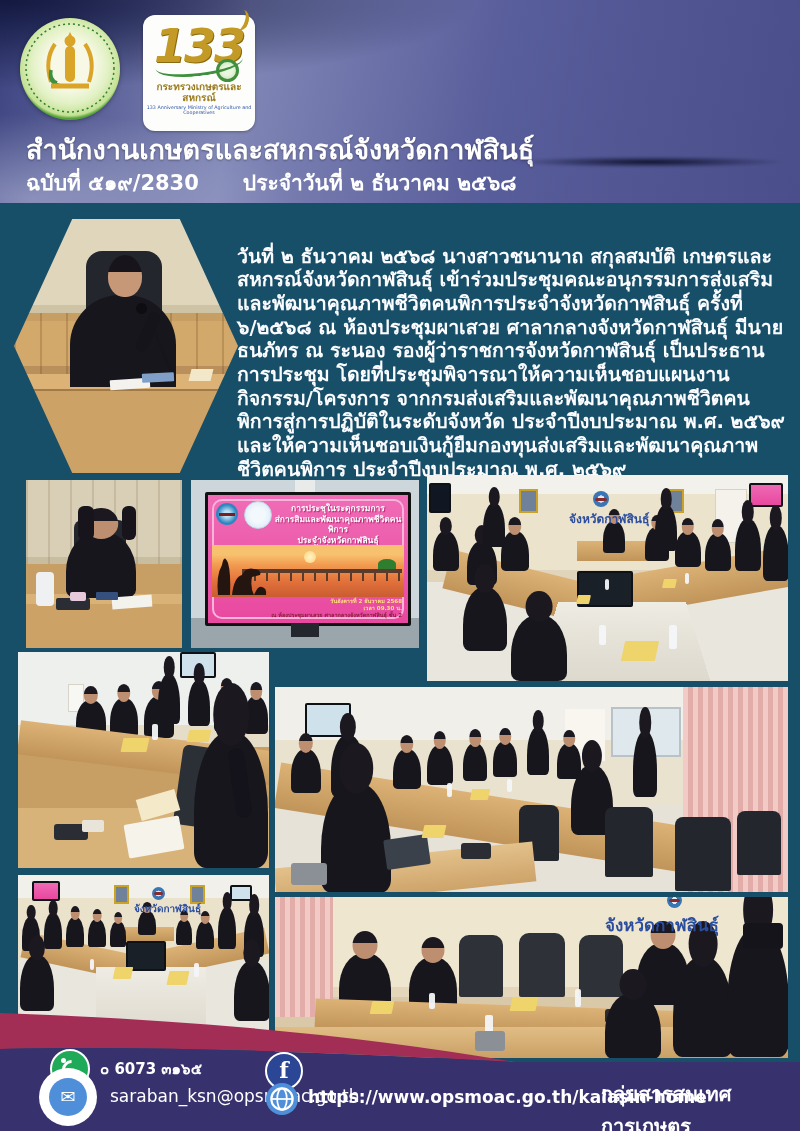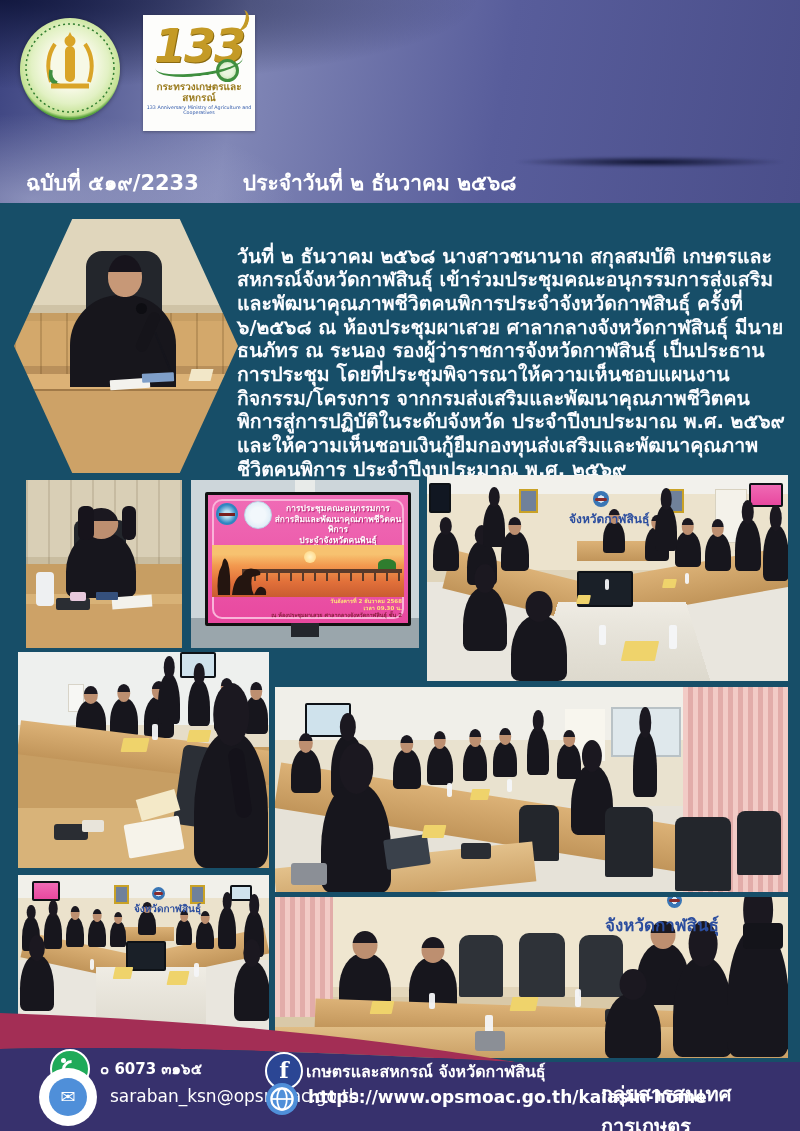--- a/index.html
+++ b/index.html
@@ -27,21 +27,21 @@
   .issue .gap{display:inline-block;width:44px;}
 
   
   .seal{position:absolute;left:20px;top:18px;width:100px;height:102px;border-radius:50%;z-index:2;
        background:radial-gradient(circle at 50% 46%, #f7f9e6 0 32%, #e2f1c4 52%, #c3e193 68%, #57a23b 72%, #2f7d2e 100%);
        box-shadow:0 1px 4px rgba(0,0,0,.35);}
   .seal svg{position:absolute;inset:0;}
 
   
   .card133{position:absolute;left:143px;top:15px;width:112px;height:116px;background:#fdfdfb;
-       border-radius:0;z-index:2;text-align:center;box-shadow:0 1px 3px rgba(0,0,0,.3);}
+       border-radius:12px;z-index:2;text-align:center;box-shadow:0 1px 3px rgba(0,0,0,.3);}
   .n133{font-size:46px;font-weight:800;font-style:italic;color:#c49a26;line-height:1.05;
        margin-top:7px;text-shadow:1px 1px 0 #8a6a10;letter-spacing:-2px;}
   .wreath{position:absolute;right:16px;top:44px;width:17px;height:17px;border-radius:50%;
        border:3px solid #3f8f3f;background:radial-gradient(#eaf6df 40%,#bcdfa6);}
   .swoosh{position:absolute;left:12px;top:36px;width:88px;height:22px;border-radius:50%;
        border-bottom:3px solid #3f8f3f;transform:rotate(-7deg);}
   .cap133{font-size:10px;color:#9a7b1e;font-weight:700;margin-top:12px;line-height:1.05;}
   .sub133{font-size:4.8px;color:#2b55a8;margin-top:2px;}
   .naga{position:absolute;right:6px;top:-6px;width:14px;height:22px;border-radius:50%;
        border-right:4px solid #c49a26;transform:rotate(18deg);}
@@ -164,22 +164,23 @@
 
     <div class="card133">
       <div class="naga"></div>
       <div class="n133">133</div>
       <div class="wreath"></div>
       <div class="swoosh"></div>
       <div class="cap133">กระทรวงเกษตรและสหกรณ์</div>
       <div class="sub133">133 Anniversary Ministry of Agriculture and Cooperatives</div>
     </div>
 
+    <div class="office">สำนักงานเกษตรและสหกรณ์จังหวัดกาฬสินธุ์</div>
     <div class="issue">
-      <span>ฉบับที่ ๕๑๙/2233</span><span class="gap"></span><span>ประจำวันที่ ๒ ธันวาคม ๒๕๖๘</span>
+      <span>ฉบับที่ ๕๑๙/2830</span><span class="gap"></span><span>ประจำวันที่ ๒ ธันวาคม ๒๕๖๘</span>
     </div>
     <div class="streak"></div>
   </div>
 
   <div class="hex">
     <div class="panel"></div>
     <div class="seam"></div>
     <div class="chair-b"></div>
     <div class="chm-torso"></div>
     <div class="chm-head"></div>
@@ -209,23 +210,23 @@
   </div>
 
   <div class="ph" style="left:191px;top:480px;width:228px;height:168px;
        background:linear-gradient(#cdd6da 0 82%,#9aa6ac 82% 100%);">
     <div class="abs" style="left:104px;top:0;width:20px;height:12px;background:#e8ebe9;"></div>
     <div class="slide">
       <div class="inner"></div>
       <div class="sl-logo1"></div>
       <div class="sl-logo2"></div>
       <div class="sl-title">
-        <div>การประชุมคณะอนุกรรมการ</div>
+        <div>การประชุในระดุกรรมการ</div>
         <div>ส่การสิมและพัฒนาคุณภาพชีวิตคนพิการ</div>
-        <div>ประจำจังหวัตคนพินธุ์</div>
+        <div>ประจำจังหวัดกาฬสินธุ์</div>
         <div style="font-size:10px;">ครั้งที่ 6/2568</div>
       </div>
       <div class="sl-scene">
         <div class="sl-sun"></div>
         <div class="sl-bridge"></div>
         <svg class="dino" style="left:2px;top:2px;width:70px;height:50px;" viewBox="0 0 70 50">
           <path d="M4,48 q-2,-20 4,-30 q2,-12 6,-2 q3,10 2,32 z"></path>
           <path d="M18,48 q2,-18 10,-20 q4,-8 12,-6 q8,1 6,6 l-8,2 q-2,10 2,18 z"></path>
           <path d="M40,48 q4,-10 8,-8 q5,1 4,8 z"></path>
         </svg>
@@ -419,21 +420,20 @@
       <span class="d2"></span>
   </div>
   <div class="ft ft-phone">๐ 6073 ๓๑๖๕</div>
 
   <div class="ico-ring mail-ic">
     <div class="disc">✉</div>
   </div>
   <div class="ft ft-mail">saraban_ksn@opsmoac.go.th</div>
 
   <div class="ico-ring fb-ic">f</div>
-  <div class="ft ft-fb">เกษตรและสหกรณ์ จังหวัดกาฬสินธุ์</div>
 
   <div class="ico-ring www-ic">
     <svg viewBox="0 0 24 24" style="position:absolute;inset:0;">
       <circle cx="12" cy="12" r="8" fill="none" stroke="#fff" stroke-width="1.6"></circle>
       <ellipse cx="12" cy="12" rx="3.6" ry="8" fill="none" stroke="#fff" stroke-width="1.3"></ellipse>
       <line x1="4" y1="12" x2="20" y2="12" stroke="#fff" stroke-width="1.3"></line>
     </svg>
   </div>
   <div class="ft ft-www">https://www.opsmoac.go.th/kalasin-home</div>
 

